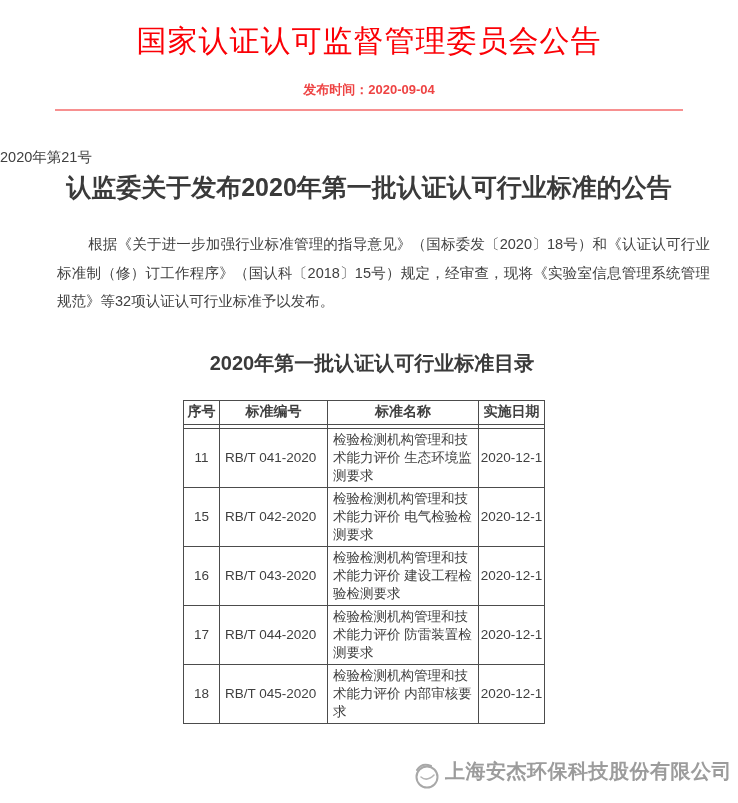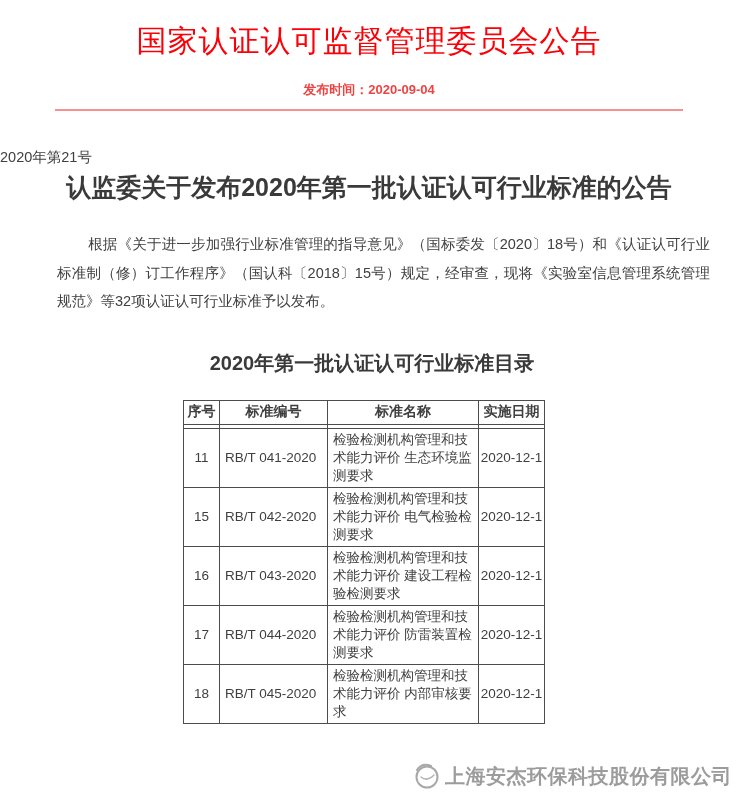--- a/index.html
+++ b/index.html
@@ -45,21 +45,21 @@
   }
   th.w-no{width:35px;} th.w-code{width:107px;} th.w-name{width:150px;} th.w-date{width:65px;}
   tr.spacer-row td{height:3px;padding:0;border-top:1.5px solid #4c4c4c;}
   table.standards td{font-size:13.5px;line-height:18px;vertical-align:middle;}
   td.no{text-align:center;}
   td.code{padding:2px 5px;}
   td.name{padding:2px 5px;}
   td.date{text-align:center;padding:2px 0;white-space:nowrap;}
   .watermark{
     position:absolute;right:6px;bottom:13px;
-    display:flex;align-items:flex-end;gap:3px;
+    display:flex;gap:3px;
   }
   .watermark-text{
     font-size:20px;font-weight:bold;color:#9c9c9c;letter-spacing:0.5px;
     text-shadow:1px 1px 0 #ffffff;white-space:nowrap;
   }
   .watermark-logo{display:block;}
 </style>
 </head>
 <body>
 

